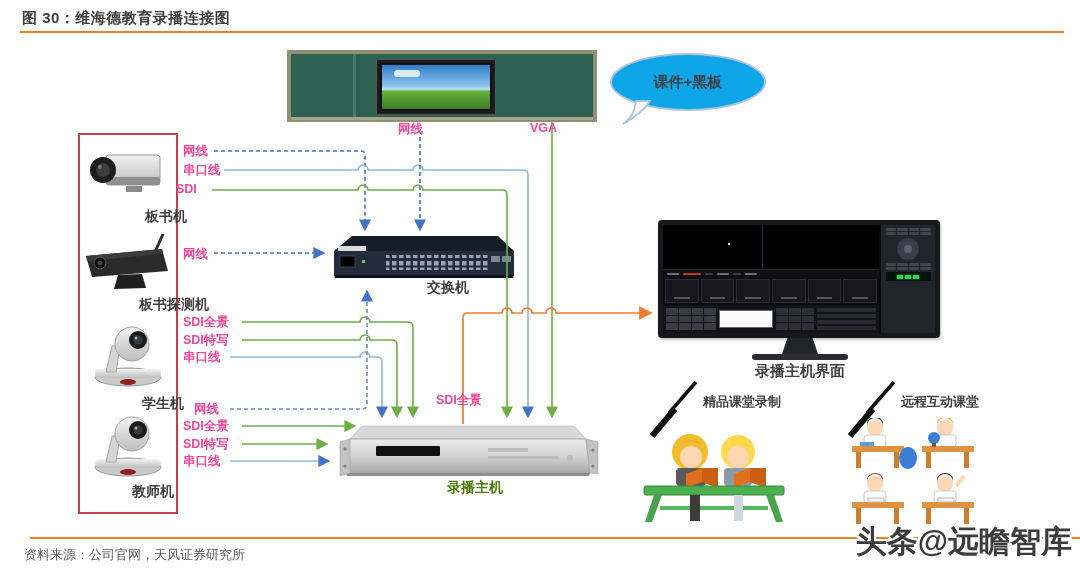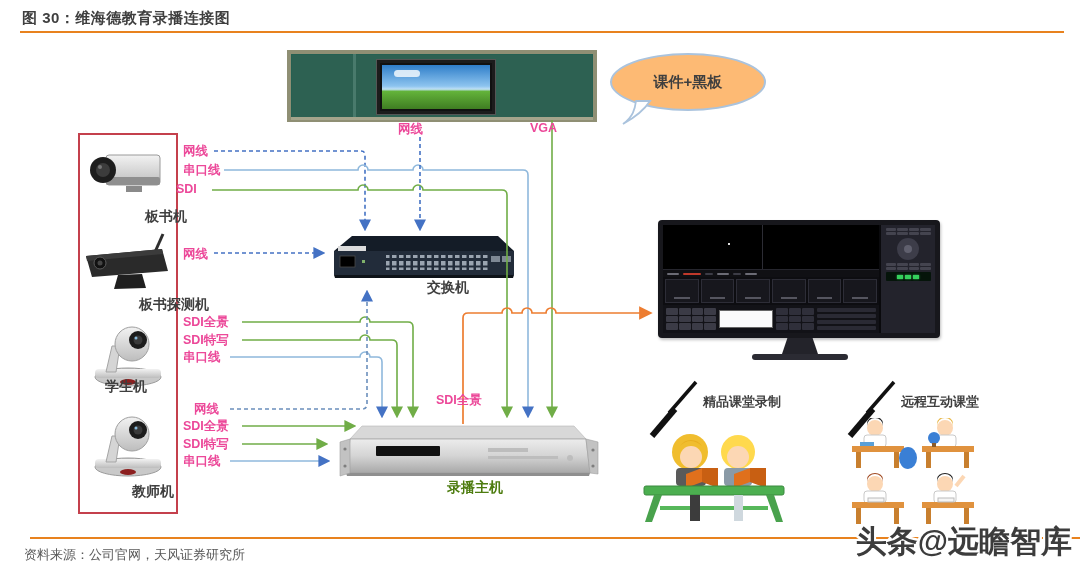--- a/index.html
+++ b/index.html
@@ -14,21 +14,21 @@
     text-shadow:-2px -2px 0 #fff,2px -2px 0 #fff,-2px 2px 0 #fff,2px 2px 0 #fff,0 -2px 0 #fff,0 2px 0 #fff,-2px 0 0 #fff,2px 0 0 #fff;}
   .red-box{left:78px;top:133px;width:96px;height:377px;border:2px solid #C4404C;z-index:1;}
   .dev-label{width:96px;left:78px;text-align:center;font-size:14px;font-weight:bold;color:#3f3f3f;z-index:3;}
   .cable-label{font-size:12.5px;font-weight:600;color:#ec4899;z-index:3;white-space:nowrap;}
   .board{left:287px;top:50px;width:302px;height:64px;background:#2d6152;border:4px solid #8f8f74;box-shadow:inset 0 0 0 1px #256052;z-index:1;}
   .board .divider{position:absolute;left:62px;top:0;width:3px;height:100%;background:#497a6c;}
   .board .edge{position:absolute;left:0;bottom:-2px;width:100%;height:3px;background:#a5a58c;}
   .bb-screen{position:absolute;left:86px;top:6px;width:112px;height:48px;background:#111;border:3px solid #1c1c1c;box-shadow:0 0 0 1px #555;}
   .bb-screen .bliss{position:absolute;inset:2px;background:linear-gradient(to bottom,#2f7ec9 0%,#8dc4ef 48%,#bfe0f5 55%,#63b33a 60%,#3f7d22 100%);}
   .bb-screen .cloud{position:absolute;left:14px;top:7px;width:26px;height:7px;background:#f2f8fd;border-radius:6px;opacity:.85;}
-  .bubble{left:610px;top:53px;width:152px;height:54px;border:2px solid #aac3dd;border-radius:50%;background:#fdba74;z-index:2;
+  .bubble{left:610px;top:53px;width:152px;height:54px;border:2px solid #aac3dd;border-radius:50%;background:#0ea5e9;z-index:2;
     display:flex;align-items:center;justify-content:center;font-size:15px;font-weight:bold;color:#3f3f3f;}
   .monitor{left:658px;top:220px;width:282px;height:118px;background:#17171c;border-radius:4px;padding:5px;box-sizing:border-box;z-index:2;box-shadow:1px 2px 3px rgba(0,0,0,.25);}
   .mscreen{display:flex;width:100%;height:100%;background:#0a0a0d;}
   .mleft{flex:1;display:flex;flex-direction:column;min-width:0;}
   .preview{height:46px;background:#000;position:relative;border-bottom:1px solid #26262e;}
   .preview .split{position:absolute;left:46%;top:0;width:1px;height:100%;background:#2c2c34;}
   .preview .dot{position:absolute;left:30%;top:40%;width:2px;height:2px;background:#dedede;}
   .ticker{height:7px;display:flex;gap:4px;align-items:center;padding:0 4px;background:#101014;}
   .ticker i{display:block;height:2px;border-radius:1px;}
   .t-red{width:18px;background:#c0392b;} .t-gray{width:12px;background:#6b6b75;} .t-dim{width:8px;background:#3c3c46;}
@@ -99,21 +99,21 @@
   <svg class="abs devsvg" style="left:90px;top:320px;" width="76" height="70" viewBox="0 0 76 70">
     <ellipse cx="38" cy="57" rx="33" ry="9" fill="#c9c9c9" stroke="#9a9a9a"></ellipse>
     <rect x="5" y="49" width="66" height="9" rx="4" fill="url(#gSilver)"></rect>
     <path d="M16,52 L22,26 L30,26 L26,52 Z" fill="#d5d5d5" stroke="#a5a5a5"></path>
     <circle cx="42" cy="24" r="17" fill="url(#gSilver)" stroke="#9f9f9f"></circle>
     <circle cx="48" cy="20" r="9" fill="#1c1c1c"></circle>
       <circle cx="48" cy="20" r="4.5" fill="#3a3a3a"></circle>
       <circle cx="46" cy="18" r="1.5" fill="#8bd"></circle>
     <ellipse cx="38" cy="62" rx="8" ry="3" fill="#8c1f1f"></ellipse>
   </svg>
-  <div class="abs dev-label" style="top:378px;">学生机</div>
+  <div class="abs dev-label" style="top:395px;padding-left:37px;">学生机</div>
 
   <svg class="abs devsvg" style="left:90px;top:410px;" width="76" height="70" viewBox="0 0 76 70">
     <ellipse cx="38" cy="57" rx="33" ry="9" fill="#c9c9c9" stroke="#9a9a9a"></ellipse>
     <rect x="5" y="49" width="66" height="9" rx="4" fill="url(#gSilver)"></rect>
     <path d="M16,52 L22,26 L30,26 L26,52 Z" fill="#d5d5d5" stroke="#a5a5a5"></path>
     <circle cx="42" cy="24" r="17" fill="url(#gSilver)" stroke="#9f9f9f"></circle>
     <circle cx="48" cy="20" r="9" fill="#1c1c1c"></circle>
       <circle cx="48" cy="20" r="4.5" fill="#3a3a3a"></circle>
       <circle cx="46" cy="18" r="1.5" fill="#8bd"></circle>
     <ellipse cx="38" cy="62" rx="8" ry="3" fill="#8c1f1f"></ellipse>
@@ -264,20 +264,21 @@
         <div class="clock">
             <i></i>
             <i></i>
             <i></i>
           </div>
       </div>
     </div>
   </div>
   <div class="abs mstand"></div>
   <div class="abs mbase"></div>
+  <div class="abs monitor-label">录播主机界面</div>
 
   <div class="abs cable-label" style="left:183px;top:143px;">网线</div>
   <div class="abs cable-label" style="left:183px;top:162px;">串口线</div>
   <div class="abs cable-label" style="left:176px;top:182px;">SDI</div>
   <div class="abs cable-label" style="left:183px;top:246px;">网线</div>
   <div class="abs cable-label" style="left:183px;top:314px;">SDI全景</div>
   <div class="abs cable-label" style="left:183px;top:332px;">SDI特写</div>
   <div class="abs cable-label" style="left:183px;top:349px;">串口线</div>
   <div class="abs cable-label" style="left:194px;top:401px;">网线</div>
   <div class="abs cable-label" style="left:183px;top:418px;">SDI全景</div>

